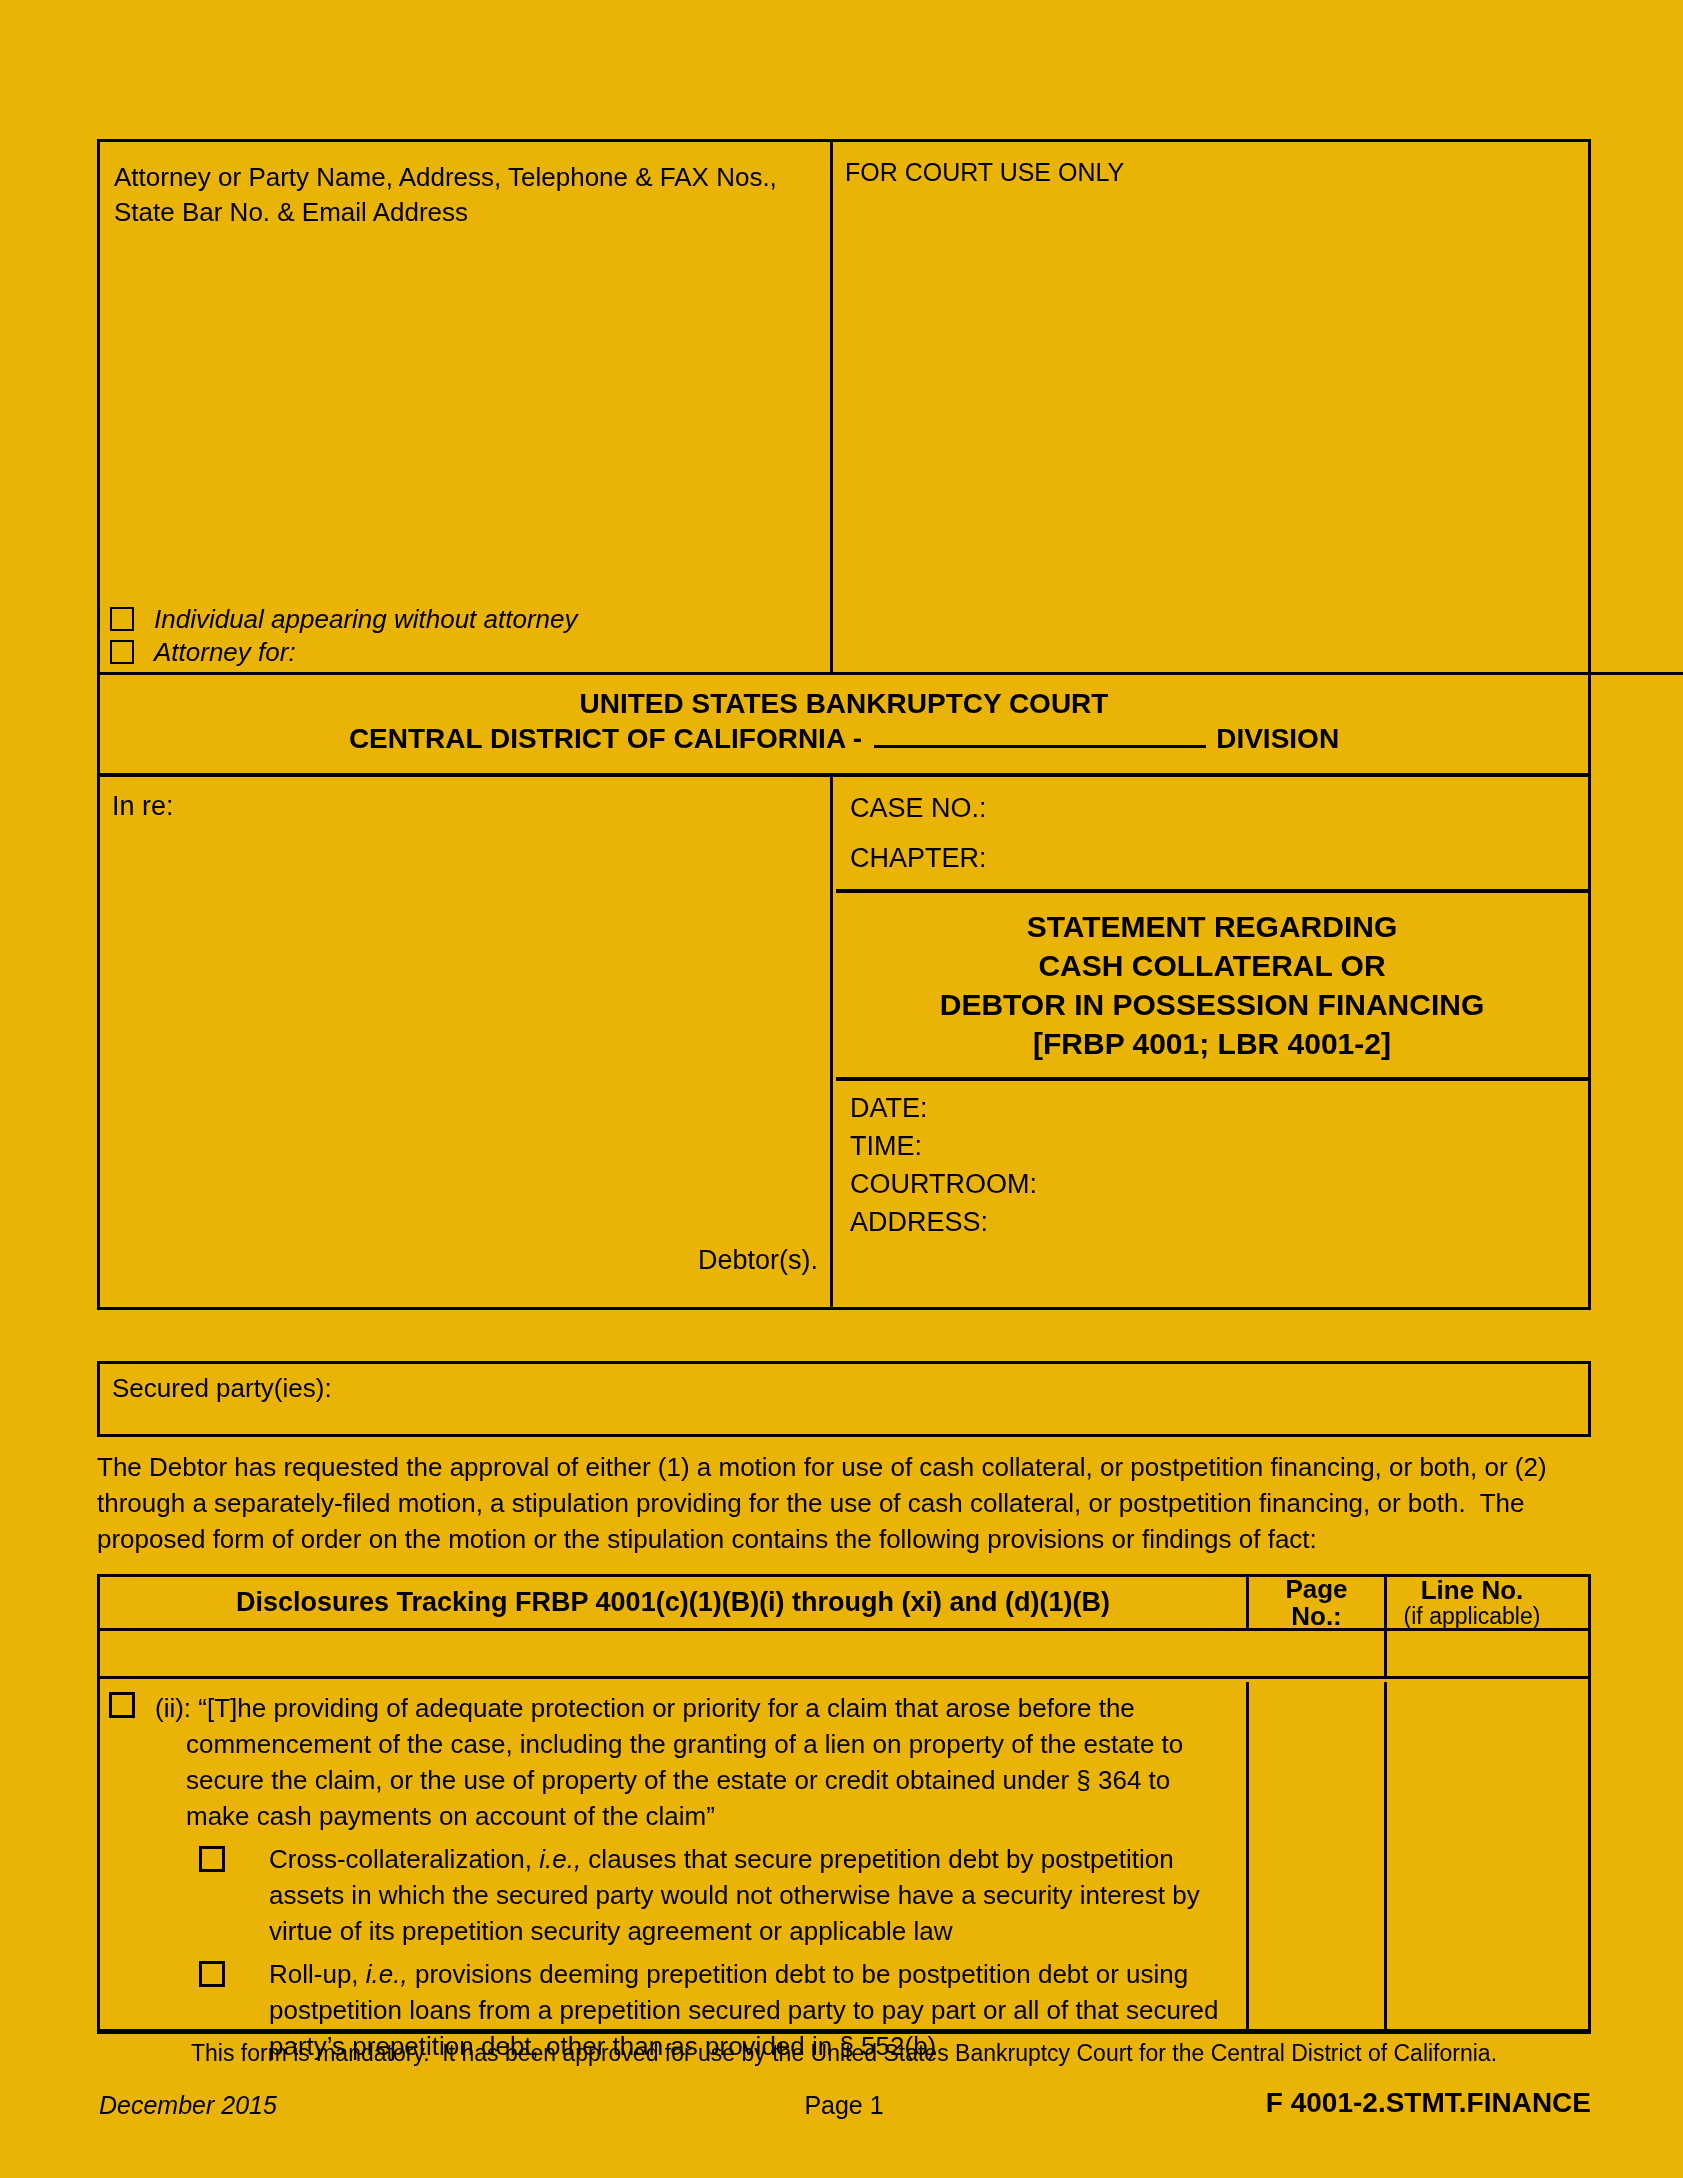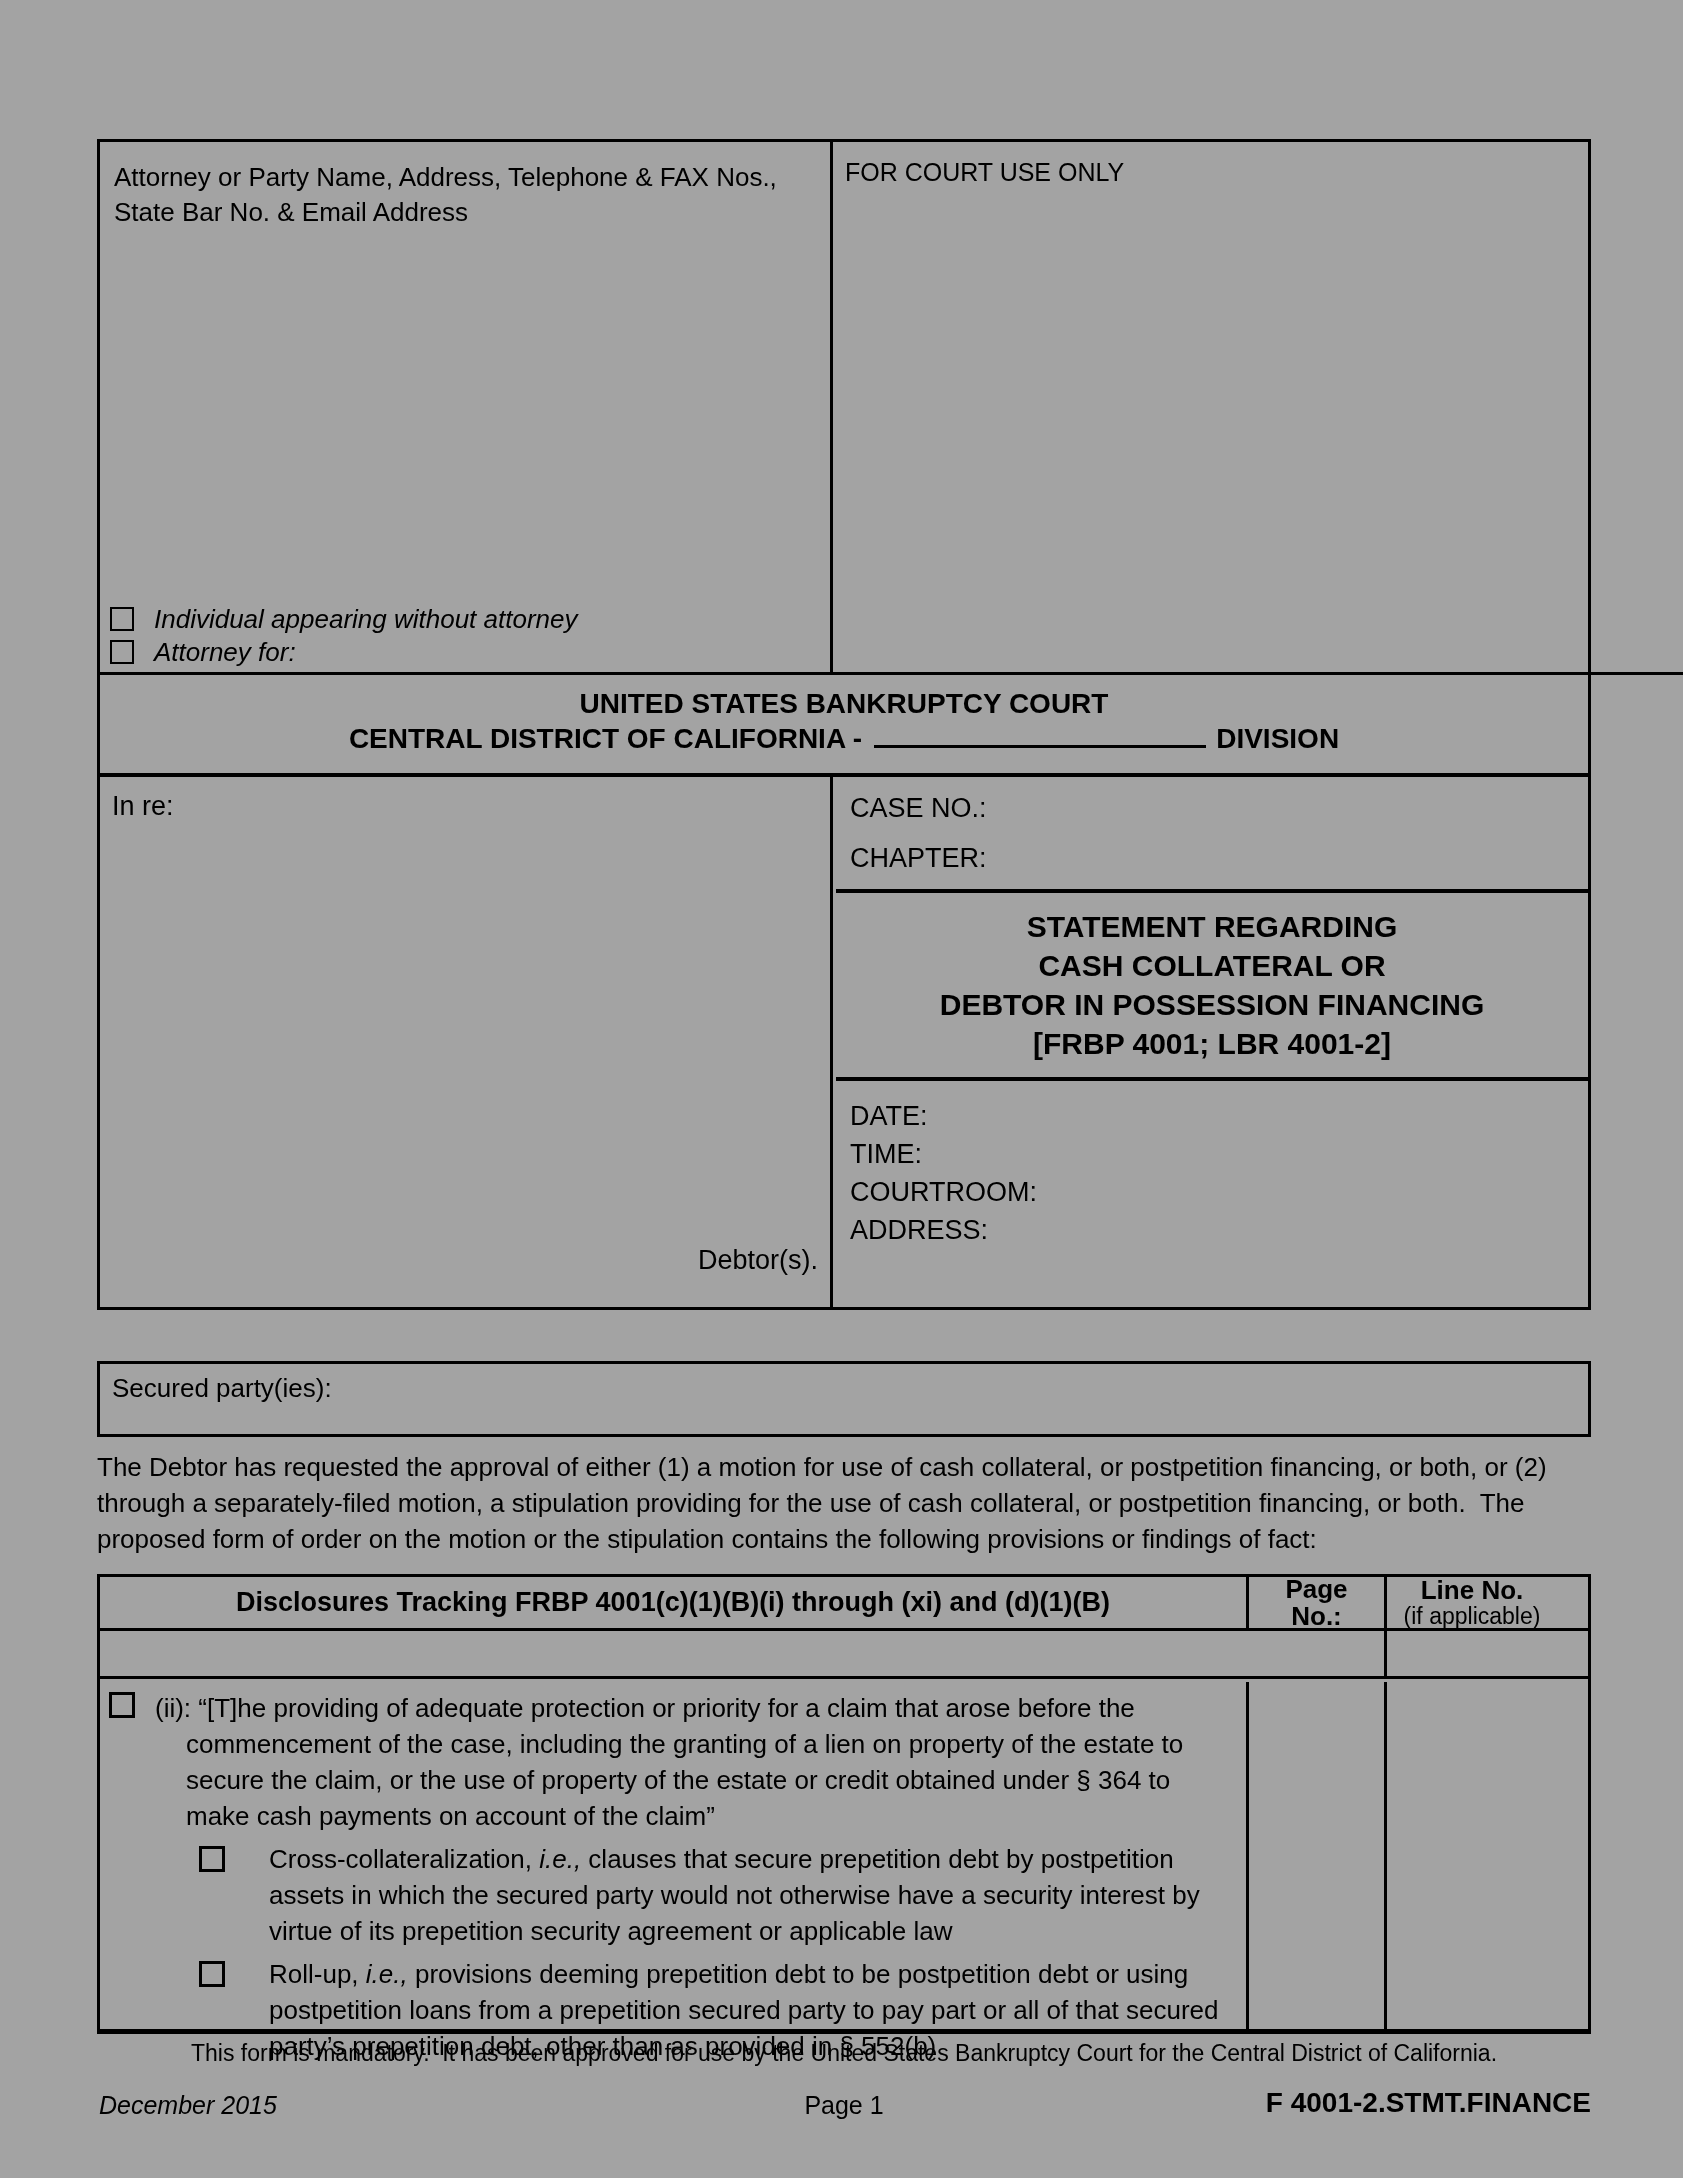--- a/index.html
+++ b/index.html
@@ -3,21 +3,21 @@
 <meta charset="utf-8">
 <style>
   * { margin:0; padding:0; box-sizing:border-box; }
   html,body { background:#ffffff; }
   body {
     font-family:"Liberation Sans", sans-serif;
     color:#000;
     width:1683px; height:2178px;
     position:relative;
   }
-  .page { position:absolute; left:0; top:0; width:1683px; height:2178px; background:#a3a3a3; }
+  .page { position:absolute; left:0; top:0; width:1683px; height:2178px; background:#eab308; }
 
   
   .main-table {
     position:absolute; left:97px; top:139px;
     width:1494px; height:1171px;
     border:3px solid #000;
   }
   .cell { position:absolute; }
 
   .attorney-cell { left:0; top:0; width:733px; height:533px; border-right:3px solid #000; border-bottom:3px solid #000; }
@@ -43,21 +43,21 @@
   .case-cell { left:0; top:0; width:752px; height:116px; border-bottom:4px solid #000; }
   .case-line { font-size:27px; padding:18px 0 0 14px; line-height:27px; }
   .chapter-line { font-size:27px; padding:23px 0 0 14px; line-height:27px; }
 
   .title-cell { left:0; top:116px; width:752px; height:188px; border-bottom:4px solid #000; text-align:center; }
   .title-line { font-weight:bold; font-size:30px; line-height:39px; }
   .title-cell .pad { padding-top:14px; }
 
   .hearing-cell { left:0; top:304px; width:752px; height:227px; }
   .hearing-line { font-size:27px; padding-left:14px; line-height:38px; }
-  .hearing-cell .pad { padding-top:16px; }
+  .hearing-cell .pad { padding-top:8px; }
 
   
   .secured-box {
     position:absolute; left:97px; top:1361px; width:1494px; height:76px;
     border:3px solid #000;
   }
   .secured-label { padding:9px 0 0 12px; font-size:26px; }
 
   
   .intro {

